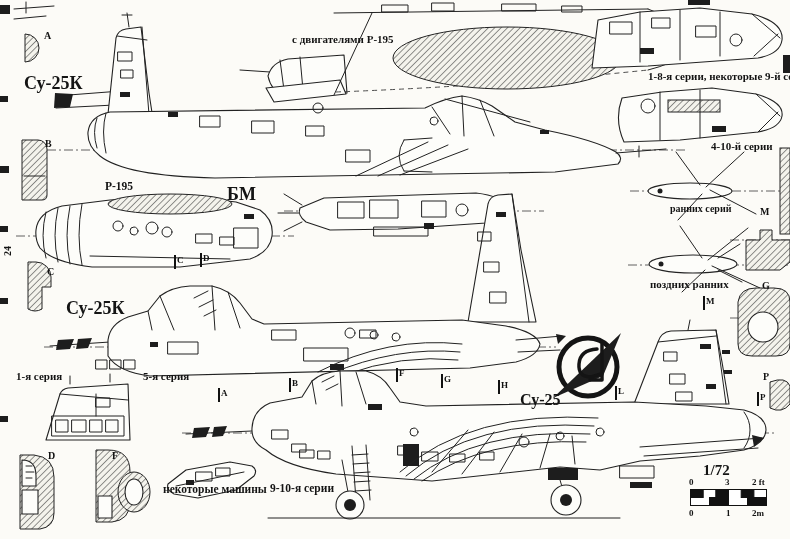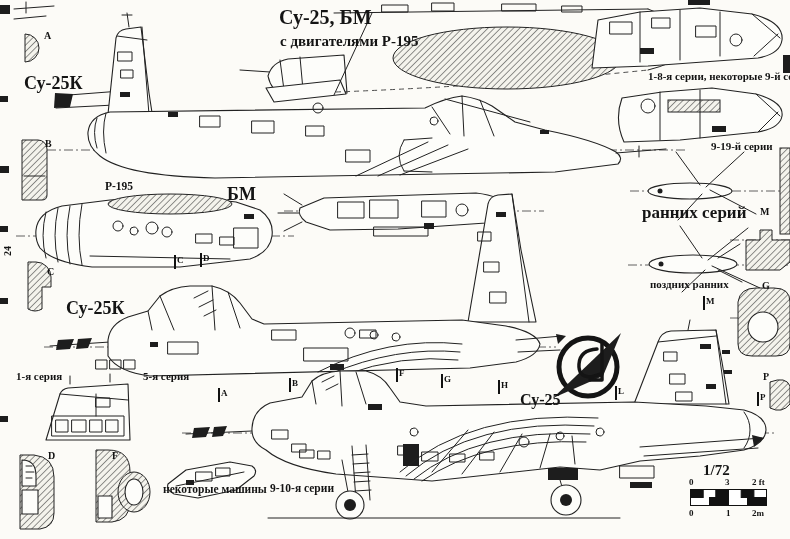--- a/index.html
+++ b/index.html
@@ -289,25 +289,24 @@
   </g>
 
   <g>
     <circle cx="588" cy="367" r="29" fill="none" stroke="#141414" stroke-width="5"></circle>
     <path class="dk" d="M553,398 L621,333 L603,376 Z"></path>
     <path d="M597,349 q-17,1 -18,15 q-1,13 12,13 l10,-3 M602,344 V380 M602,380 h-12" fill="none" stroke="#141414" stroke-width="3.5" stroke-linecap="round"></path>
   </g>
 </svg>
 
 <span class="lbl" style="left:24px;top:74px;font-size:18px">Су-25К</span>
-<span class="lbl" style="left:279px;top:7px;font-size:20px">Су-25, БМ</span>
-<span class="lbl" style="left:280px;top:34px;font-size:15px">с двигателями Р-195</span>
+<span class="lbl" style="left:292px;top:34px;font-size:11px">с двигателями Р-195</span>
 <span class="lbl" style="left:648px;top:71px;font-size:11px">1-8-я серии, некоторые 9-й серии</span>
-<span class="lbl" style="left:711px;top:141px;font-size:11px">9-19-й серии</span>
-<span class="lbl" style="left:642px;top:204px;font-size:17px">ранних серий</span>
+<span class="lbl" style="left:711px;top:141px;font-size:11px">4-10-й серии</span>
+<span class="lbl" style="left:670px;top:204px;font-size:10px">ранних серий</span>
 <span class="lbl" style="left:650px;top:279px;font-size:11px">поздних ранних</span>
 <span class="lbl" style="left:105px;top:181px;font-size:11.5px">Р-195</span>
 <span class="lbl" style="left:227px;top:185px;font-size:18px">БМ</span>
 <span class="lbl" style="left:66px;top:299px;font-size:18px">Су-25К</span>
 <span class="lbl" style="left:16px;top:371px;font-size:11px">1-я серия</span>
 <span class="lbl" style="left:143px;top:371px;font-size:11px">5-я серия</span>
 <span class="lbl" style="left:520px;top:392px;font-size:16px">Су-25</span>
 <span class="lbl" style="left:270px;top:483px;font-size:11.5px">9-10-я серии</span>
 <span class="lbl" style="left:163px;top:484px;font-size:11.5px">некоторые машины</span>
 <span class="lbl" style="left:703px;top:463px;font-size:15px">1/72</span>

